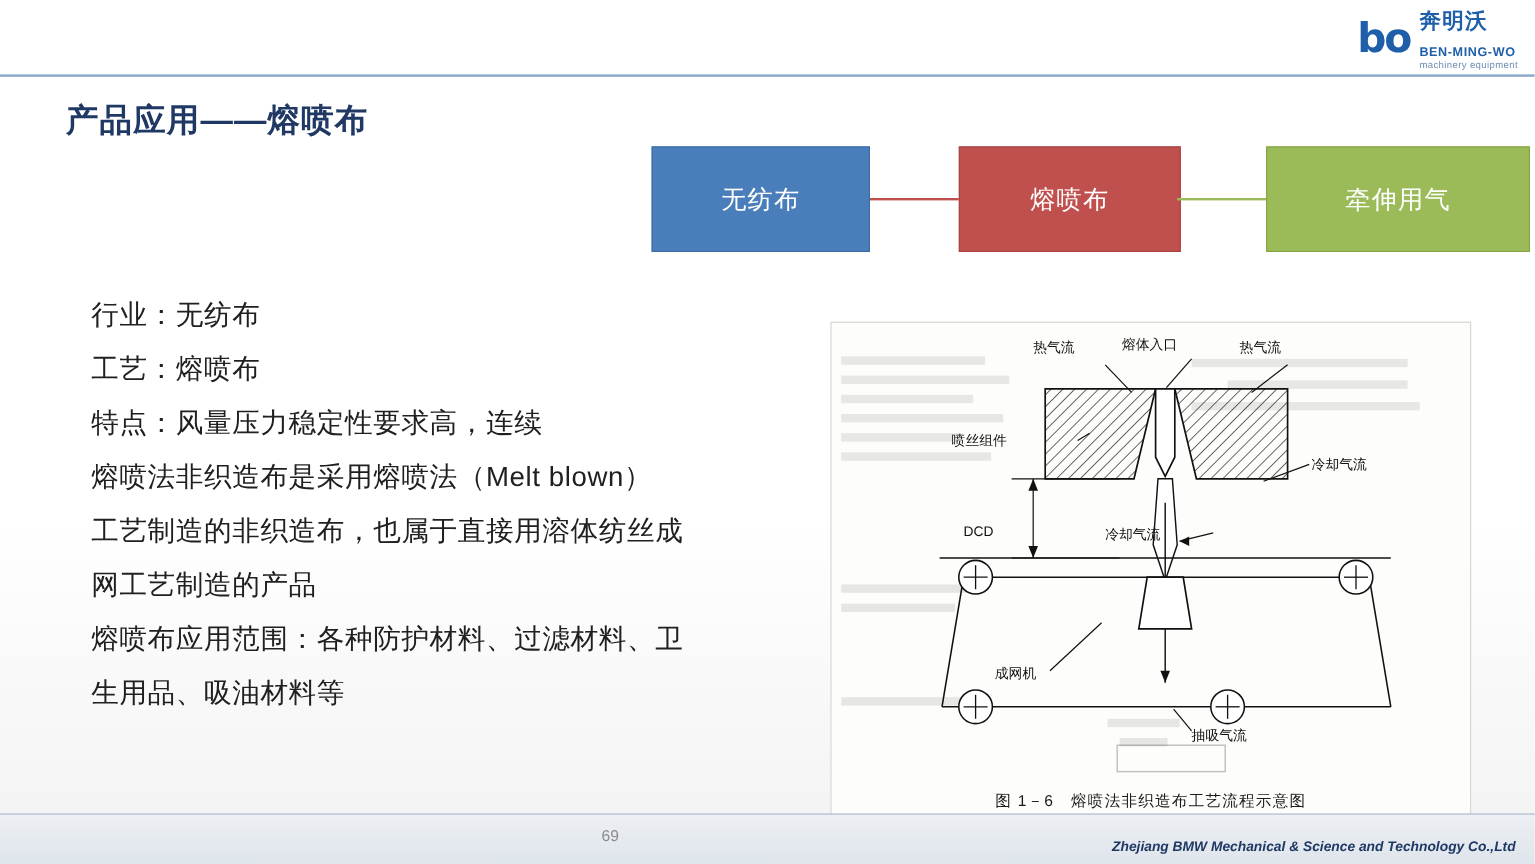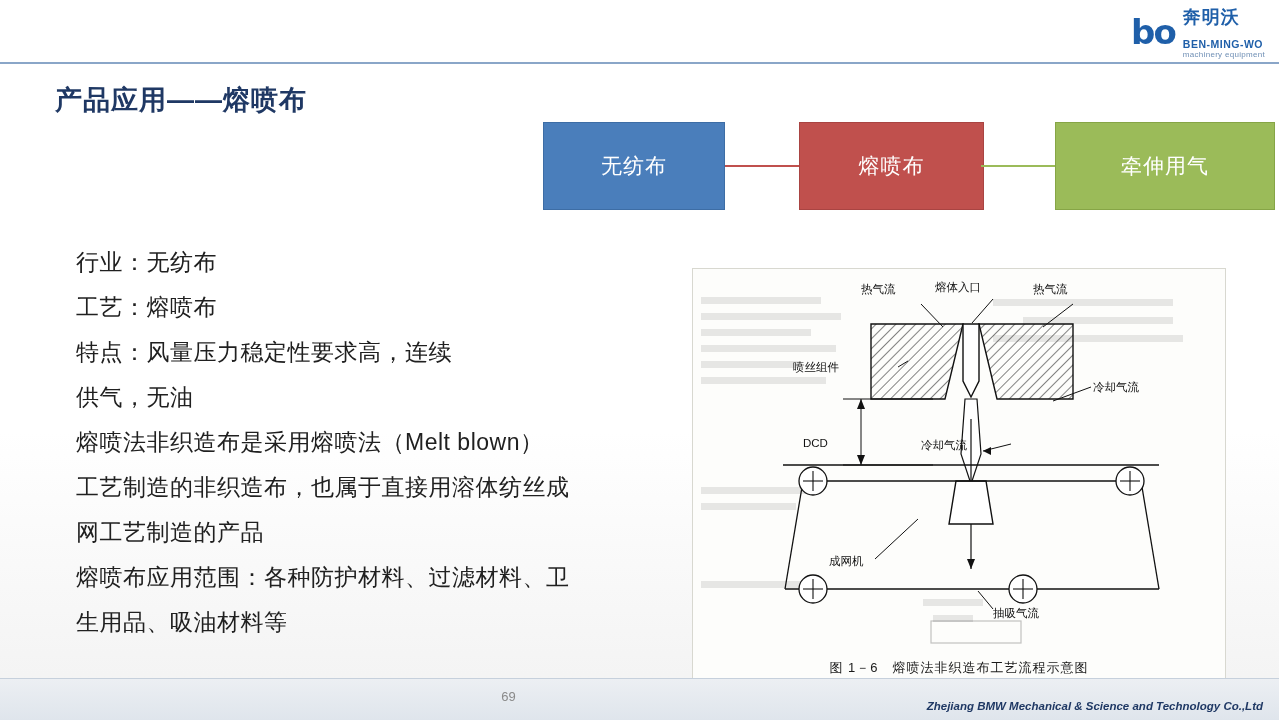--- a/index.html
+++ b/index.html
@@ -133,21 +133,20 @@
     <div class="flow-conn c1"></div>
     <div class="flow-box b2">熔喷布</div>
     <div class="flow-conn c2"></div>
     <div class="flow-box b3">牵伸用气</div>
   </div>
 
   <div class="body-text">
     <p>行业：无纺布</p>
     <p>工艺：熔喷布</p>
     <p>特点：风量压力稳定性要求高，连续</p>
-    <p>供气，无油</p>
     <p>熔喷法非织造布是采用熔喷法（Melt blown）</p>
     <p>工艺制造的非织造布，也属于直接用溶体纺丝成</p>
     <p>网工艺制造的产品</p>
     <p>熔喷布应用范围：各种防护材料、过滤材料、卫</p>
     <p>生用品、吸油材料等</p>
   </div>
 
   <div class="figure">
     <svg width="534" height="418" viewBox="0 0 534 418">
       <rect x="0" y="0" width="534" height="418" fill="#fdfdfb"></rect>

